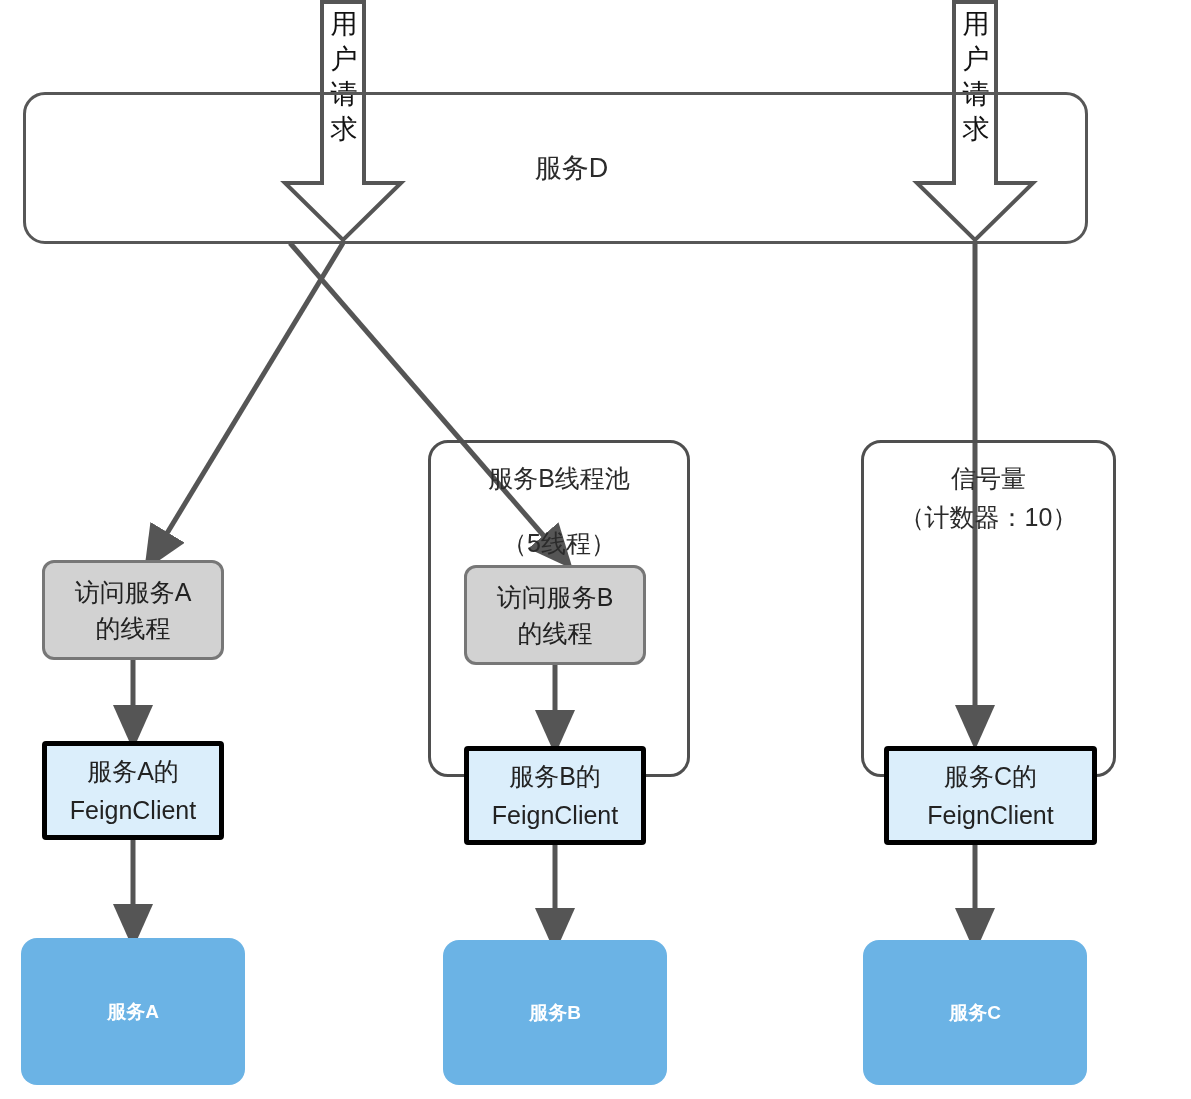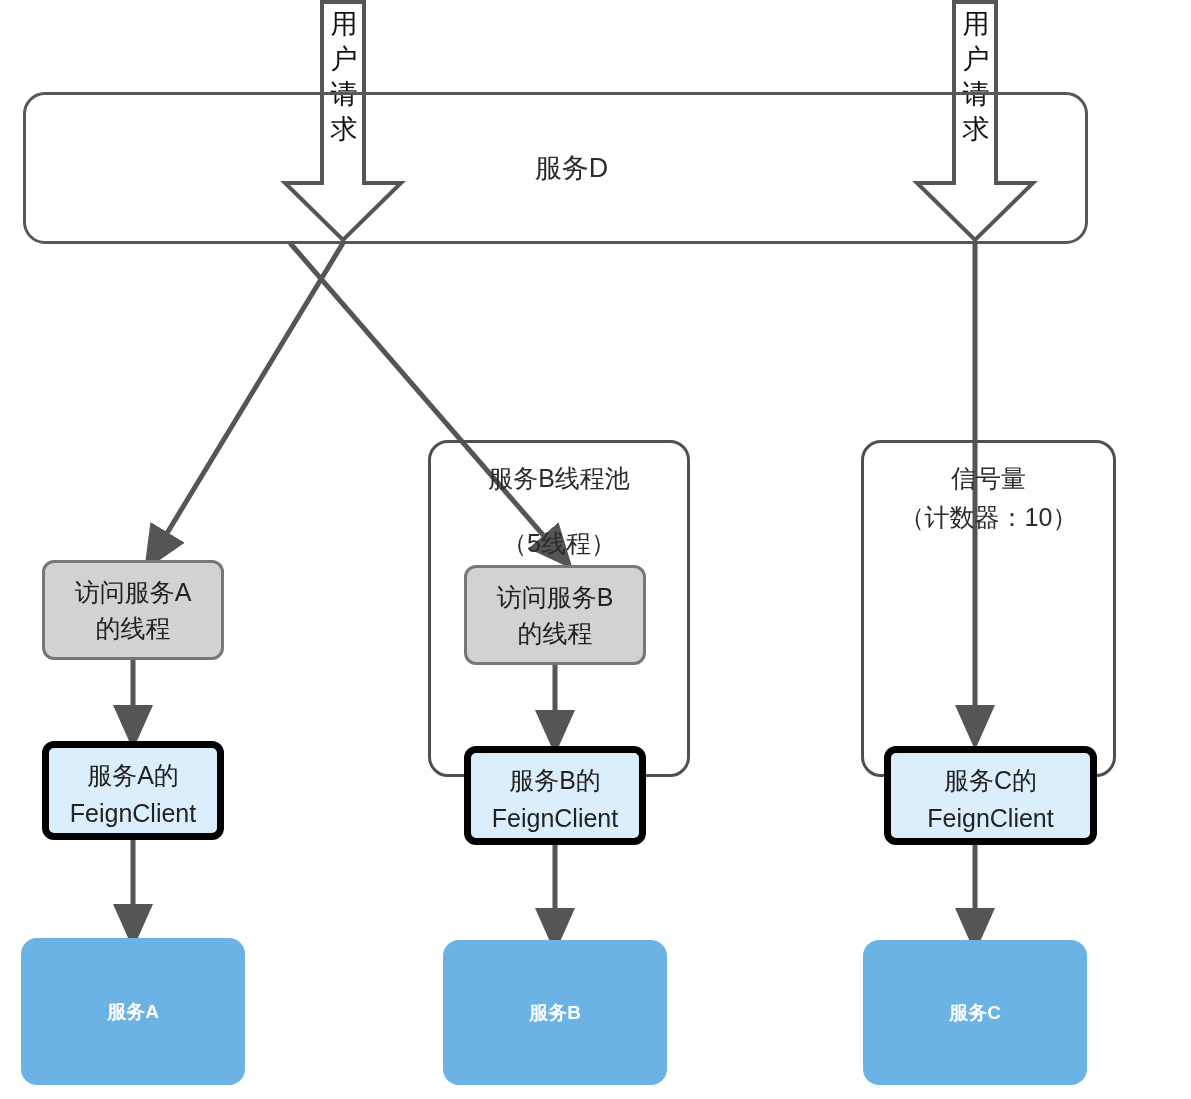--- a/index.html
+++ b/index.html
@@ -8,21 +8,21 @@
   #wires{position:absolute;left:0;top:0;width:1191px;height:1099px;}
   .node{position:absolute;box-sizing:border-box;display:flex;flex-direction:column;
         align-items:center;justify-content:center;text-align:center;}
   .svc-d{border:3px solid #575757;border-radius:22px;background:transparent;}
   .svc-d .lbl{font-size:27px;color:#2b2b2b;}
   .pool{border:3px solid #4f4f4f;border-radius:20px;background:transparent;
         justify-content:flex-start;padding-top:16px;}
   .pool .lbl{font-size:25px;color:#2b2b2b;line-height:1.55;}
   .thread{border:3px solid #777777;border-radius:12px;background:#d2d2d2;}
   .thread .lbl{font-size:25px;color:#222;line-height:1.45;}
-  .feign{border:7px solid #000000;border-radius:12px;background:#dbeefb;justify-content:flex-end;}
+  .feign{border:5px solid #000000;border-radius:4px;background:#dbeefb;}
   .feign .lbl{font-size:25px;color:#222;line-height:1.55;}
   .svc{border-radius:16px;background:#6bb3e5;}
   .svc .lbl{font-size:19px;color:#ffffff;font-weight:bold;}
   .varrow-text{position:absolute;display:flex;flex-direction:column;align-items:center;
                justify-content:flex-start;font-size:27px;color:#111;line-height:1.22;}
   .l2{margin-top:2px;}
 </style>
 </head>
 <body>
 

